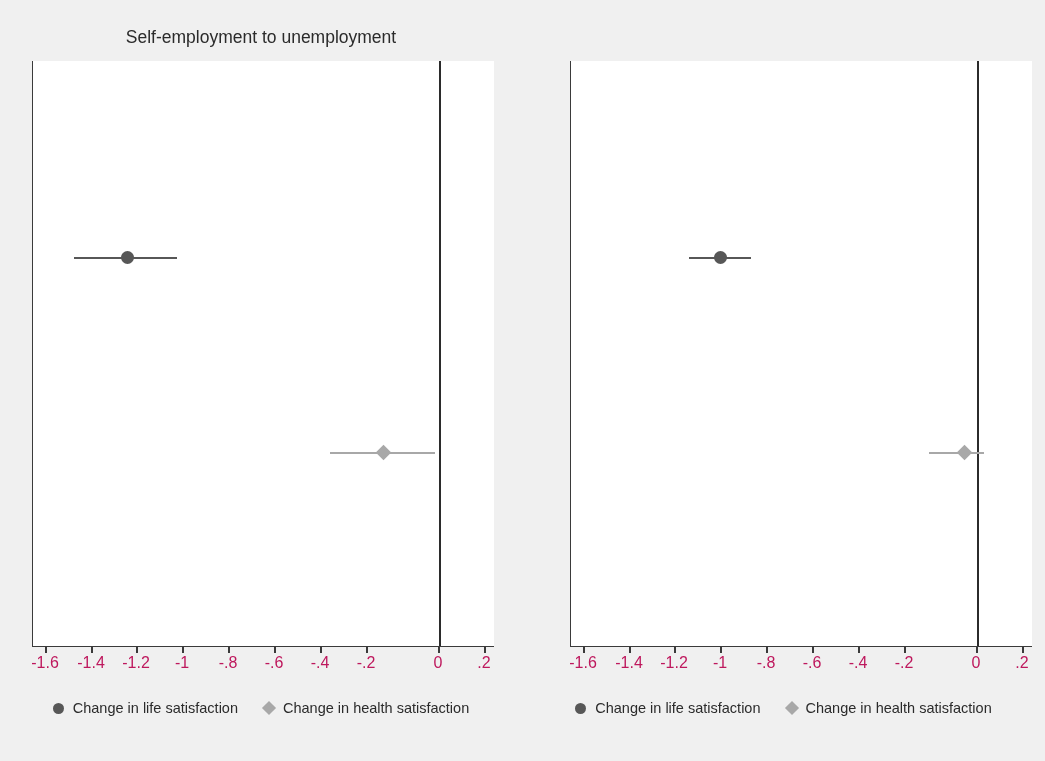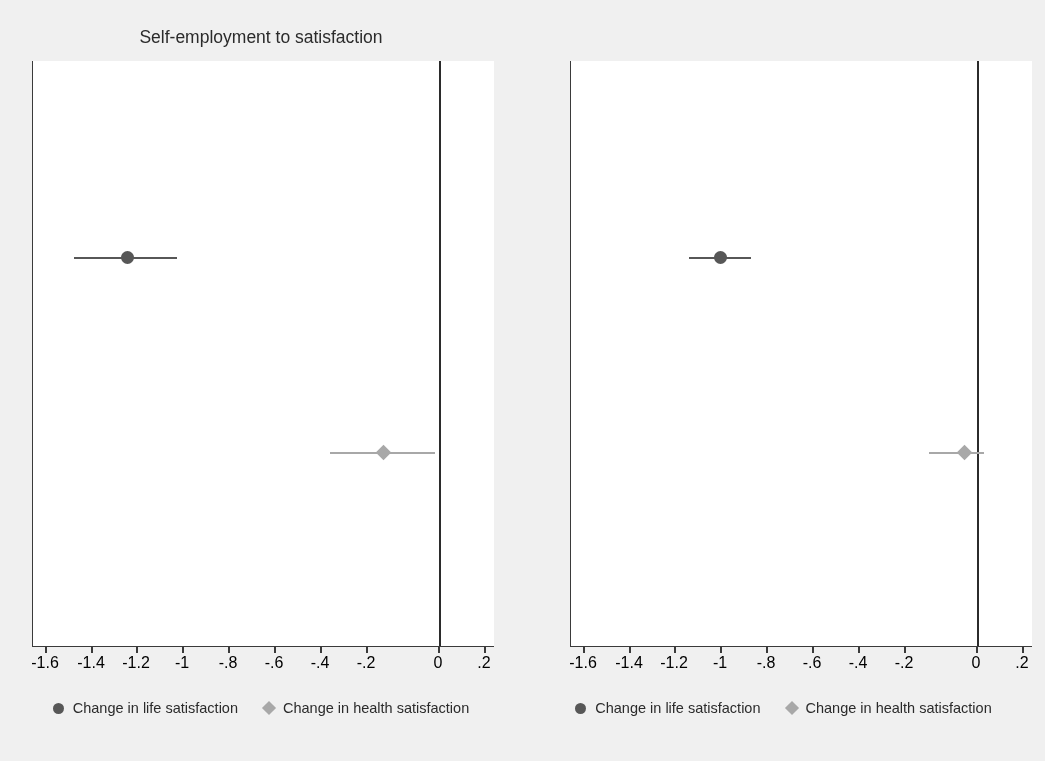--- a/index.html
+++ b/index.html
@@ -93,21 +93,21 @@
     position: absolute;
     top: 0;
     width: 1.5px;
     height: 6px;
     background: #3a3a3a;
   }
   .tick-label {
     position: absolute;
     top: 7px;
     font-size: 16px;
-    color: #000000;
+    color: #be185d;
     transform: translateX(-50%);
     white-space: nowrap;
   }
 
   
   .legend {
     position: absolute;
     top: 700px;
     left: 0;
     right: 0;
@@ -138,21 +138,21 @@
     transform: rotate(45deg);
     flex: 0 0 auto;
   }
 </style>
 </head>
 <body>
 
 <div class="figure">
 
   <div class="panel panel-left">
-    <div class="panel-title">Self-employment to satisfaction</div>
+    <div class="panel-title">Self-employment to unemployment</div>
 
     <div class="plot">
       <div class="zero-line" style="left: 406px;"></div>
 
       <div class="ci" style="left: 41px; width: 103px; top: 196px;"></div>
       <div class="marker-circle" style="left: 88px; top: 190px;"></div>
 
       <div class="ci light" style="left: 297px; width: 105px; top: 391px;"></div>
       <div class="marker-diamond" style="left: 345px; top: 386px;"></div>
     </div>

